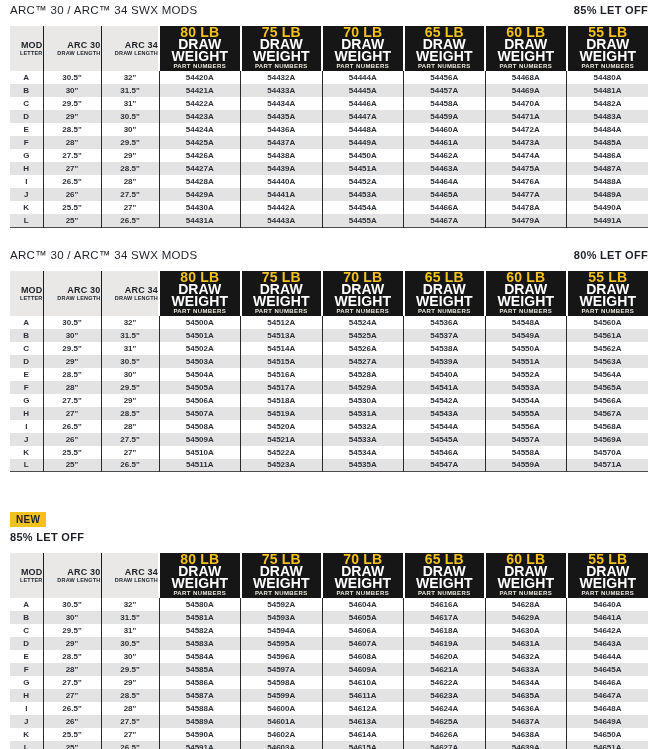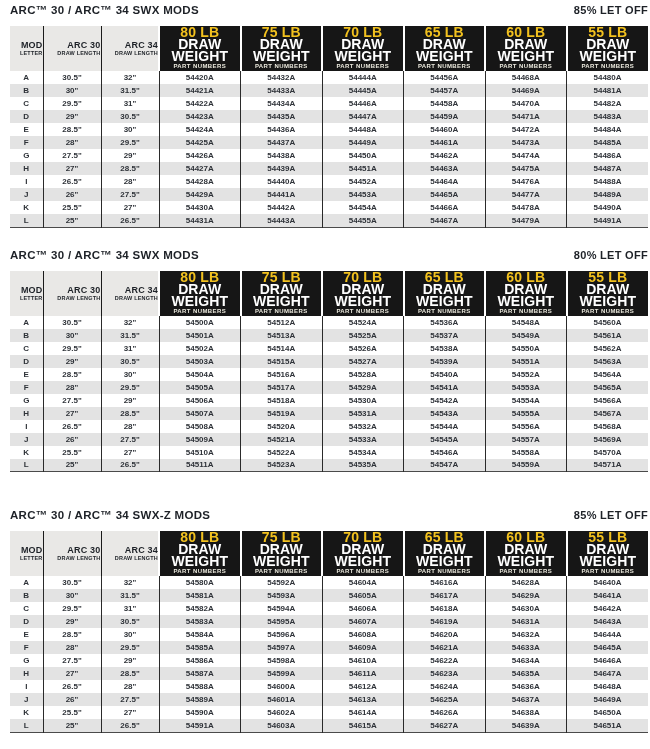--- a/index.html
+++ b/index.html
@@ -28,21 +28,21 @@
     padding: 2px 6px 2px 6px;
   }
 
   .title-row {
     display: flex; justify-content: space-between; align-items: baseline;
     width: 638px;
     margin-bottom: 9px;
     height: 13px;
   }
   .sec-title {
-    font-size: 11.5px; font-weight: bold; color: #1d2127;
+    font-size: 11.5px; font-weight: normal; color: #1d2127;
     letter-spacing: .3px; white-space: nowrap;
   }
   .letoff {
     font-size: 11px; font-weight: bold; color: #1d2127;
     letter-spacing: .3px; white-space: nowrap;
   }
 
   table.mods {
     border-collapse: collapse; table-layout: fixed;
     width: 638px;
@@ -481,22 +481,24 @@
             <td>54535A</td>
             <td>54547A</td>
             <td>54559A</td>
             <td>54571A</td>
           </tr>
         </tbody>
     </table>
   </section>
 
   <section class="table-section sec-gap-3">
+    <div class="badge-row">
+      <span class="new-badge">NEW</span>
+    </div>
     <div class="title-row">
-      <h2 class="sec-title">ARC™ 30  /  ARC™ 34  SWX-Z MODS</h2>
       <span class="letoff">85%  LET OFF</span>
     </div>
     <table class="mods">
       <colgroup>
         <col class="c-mod">
           <col class="c-len">
           <col class="c-len">
         <col class="c-part">
           <col class="c-part">
           <col class="c-part">

